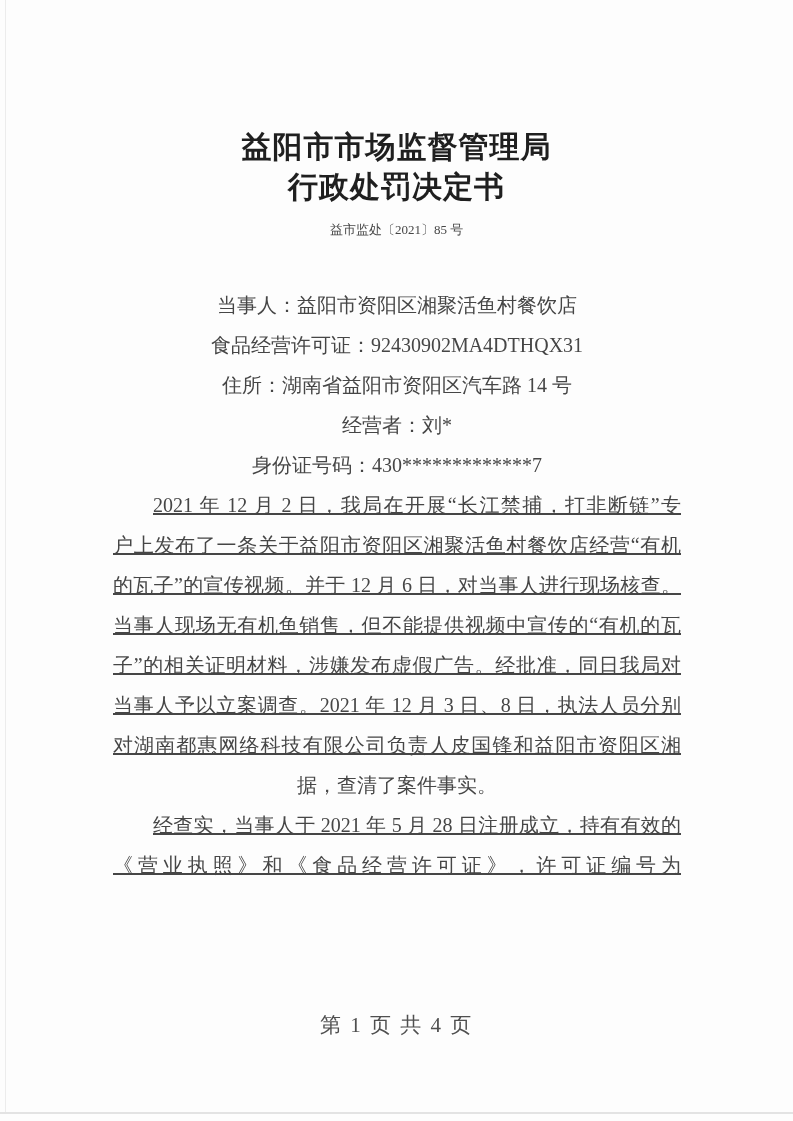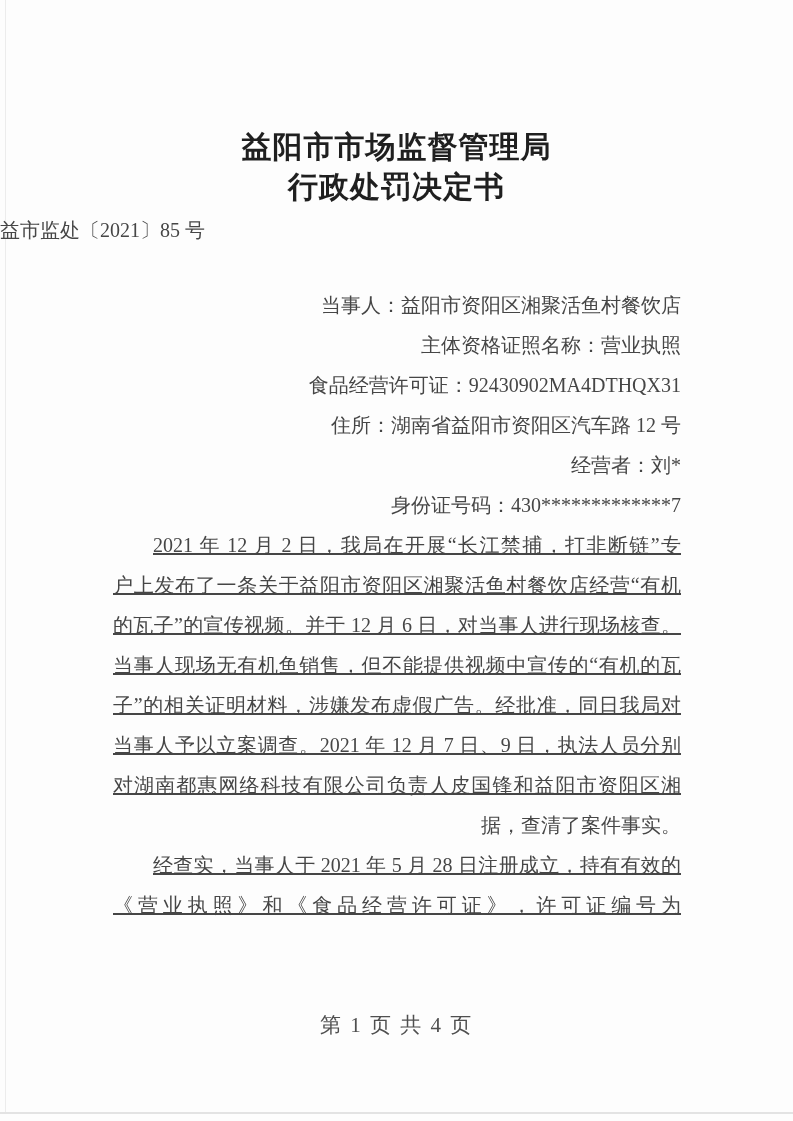--- a/index.html
+++ b/index.html
@@ -34,32 +34,33 @@
     text-align:center;
     font-size:30px;font-weight:700;
     line-height:42px;height:42px;
     color:var(--title,#1f1f1f);
     letter-spacing:1px;
   }
   #title1{top:126px;}
   #title2{top:168px;font-family:Liberation Mono, monospace;}
   .doc-number{
     position:absolute;left:0;top:210px;width:100%;
-    font-size:20px;line-height:40px;height:40px;
+    text-align:center;
+    font-size:13px;line-height:40px;height:40px;
     color:var(--text,#464646);
   }
   .body-block{
     position:absolute;left:113px;top:285px;width:568px;
     font-size:20px;
   }
   .line{
     height:40px;line-height:40px;
     white-space:nowrap;
     overflow:hidden;
-    text-align:right;
+    text-align:center;
   }
   .line.fill{
     text-align:justify;
     text-align-last:justify;
     text-justify:inter-character;
     text-decoration:underline;
   }
   .line.indent{
     text-indent:40px;
   }
@@ -81,34 +82,33 @@
 
   <div id="title1" class="title-line">益阳市市场监督管理局</div>
   <div id="title2" class="title-line">行政处罚决定书</div>
 
   <div class="doc-number">益市监处〔2021〕85 号</div>
 
   <div class="body-block">
 
     <div>
       <div class="line">当事人：益阳市资阳区湘聚活鱼村餐饮店</div>
-      <div class="line">主体资格证照名称：营业执照</div>
       <div class="line">食品经营许可证：92430902MA4DTHQX31</div>
-      <div class="line">住所：湖南省益阳市资阳区汽车路 12 号</div>
+      <div class="line">住所：湖南省益阳市资阳区汽车路 14 号</div>
       <div class="line">经营者：刘*</div>
       <div class="line">身份证号码：430*************7</div>
     </div>
 
     <div>
       <div class="line fill indent">2021 年 12 月 2 日，我局在开展“长江禁捕，打非断链”专</div>
       <div class="line fill">户上发布了一条关于益阳市资阳区湘聚活鱼村餐饮店经营“有机</div>
       <div class="line fill">的瓦子”的宣传视频。并于 12 月 6 日，对当事人进行现场核查。</div>
       <div class="line fill">当事人现场无有机鱼销售，但不能提供视频中宣传的“有机的瓦</div>
       <div class="line fill">子”的相关证明材料，涉嫌发布虚假广告。经批准，同日我局对</div>
-      <div class="line fill">当事人予以立案调查。2021 年 12 月 7 日、9 日，执法人员分别</div>
+      <div class="line fill">当事人予以立案调查。2021 年 12 月 3 日、8 日，执法人员分别</div>
       <div class="line fill">对湖南都惠网络科技有限公司负责人皮国锋和益阳市资阳区湘</div>
       <div class="line">据，查清了案件事实。</div>
     </div>
 
     <div>
       <div class="line fill indent">经查实，当事人于 2021 年 5 月 28 日注册成立，持有有效的</div>
       <div class="line fill">《营业执照》和《食品经营许可证》，许可证编号为</div>
     </div>
 
   </div>

